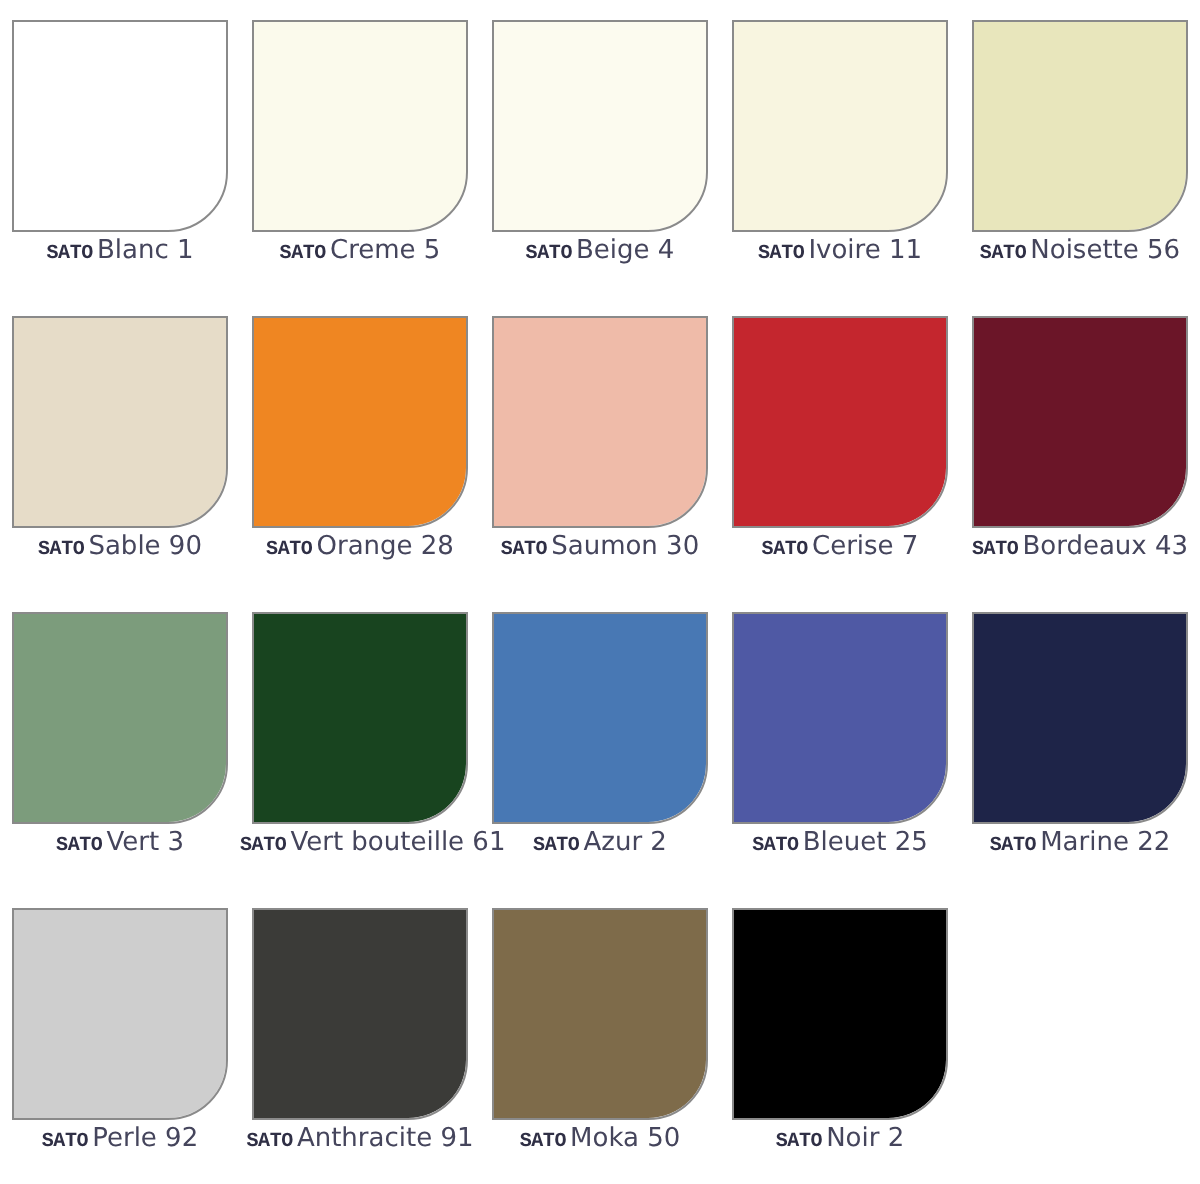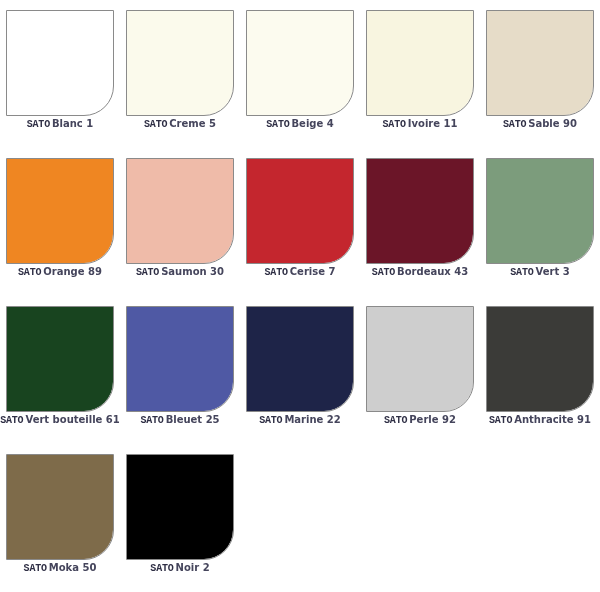--- a/index.html
+++ b/index.html
@@ -59,22 +59,22 @@
   }
   .label .brand {
     font-family: Liberation Mono, monospace;
     font-weight: bold;
     font-size: 10px;
     letter-spacing: -0.2px;
     color: #2f2f45;
   }
   .label .name {
     font-family: "DejaVu Sans", sans-serif;
-    font-weight: bold;
-    font-size: 10px;
+    font-weight: normal;
+    font-size: 13px;
     color: #45455c;
     margin-left: 2px;
   }
 </style>
 </head>
 <body>
 
 <div id="palette-grid">
     <div class="swatch-cell">
       <div class="chip-wrap">
@@ -95,29 +95,35 @@
       <div class="label"><span class="brand">SATO</span><span class="name">Beige 4</span></div>
     </div>
     <div class="swatch-cell">
       <div class="chip-wrap">
         <div class="chip" style="background-color: rgb(248, 245, 224);"></div>
       </div>
       <div class="label"><span class="brand">SATO</span><span class="name">Ivoire 11</span></div>
     </div>
     <div class="swatch-cell">
       <div class="chip-wrap">
+        <div class="chip" style="background-color: rgb(232, 230, 188);"></div>
+      </div>
+      <div class="label"><span class="brand">SATO</span><span class="name">Noisette 56</span></div>
+    </div>
+    <div class="swatch-cell">
+      <div class="chip-wrap">
         <div class="chip" style="background-color: rgb(230, 220, 200);"></div>
       </div>
       <div class="label"><span class="brand">SATO</span><span class="name">Sable 90</span></div>
     </div>
     <div class="swatch-cell">
       <div class="chip-wrap">
         <div class="chip" style="background-color: rgb(239, 134, 34);"></div>
       </div>
-      <div class="label"><span class="brand">SATO</span><span class="name">Orange 89</span></div>
+      <div class="label"><span class="brand">SATO</span><span class="name">Orange 28</span></div>
     </div>
     <div class="swatch-cell">
       <div class="chip-wrap">
         <div class="chip" style="background-color: rgb(239, 187, 169);"></div>
       </div>
       <div class="label"><span class="brand">SATO</span><span class="name">Saumon 30</span></div>
     </div>
     <div class="swatch-cell">
       <div class="chip-wrap">
         <div class="chip" style="background-color: rgb(196, 38, 46);"></div>
@@ -134,20 +140,26 @@
       <div class="chip-wrap">
         <div class="chip" style="background-color: rgb(124, 156, 124);"></div>
       </div>
       <div class="label"><span class="brand">SATO</span><span class="name">Vert 3</span></div>
     </div>
     <div class="swatch-cell">
       <div class="chip-wrap">
         <div class="chip" style="background-color: rgb(24, 68, 31);"></div>
       </div>
       <div class="label"><span class="brand">SATO</span><span class="name">Vert bouteille 61</span></div>
+    </div>
+    <div class="swatch-cell">
+      <div class="chip-wrap">
+        <div class="chip" style="background-color: rgb(72, 120, 180);"></div>
+      </div>
+      <div class="label"><span class="brand">SATO</span><span class="name">Azur 2</span></div>
     </div>
     <div class="swatch-cell">
       <div class="chip-wrap">
         <div class="chip" style="background-color: rgb(79, 89, 164);"></div>
       </div>
       <div class="label"><span class="brand">SATO</span><span class="name">Bleuet 25</span></div>
     </div>
     <div class="swatch-cell">
       <div class="chip-wrap">
         <div class="chip" style="background-color: rgb(30, 36, 72);"></div>

